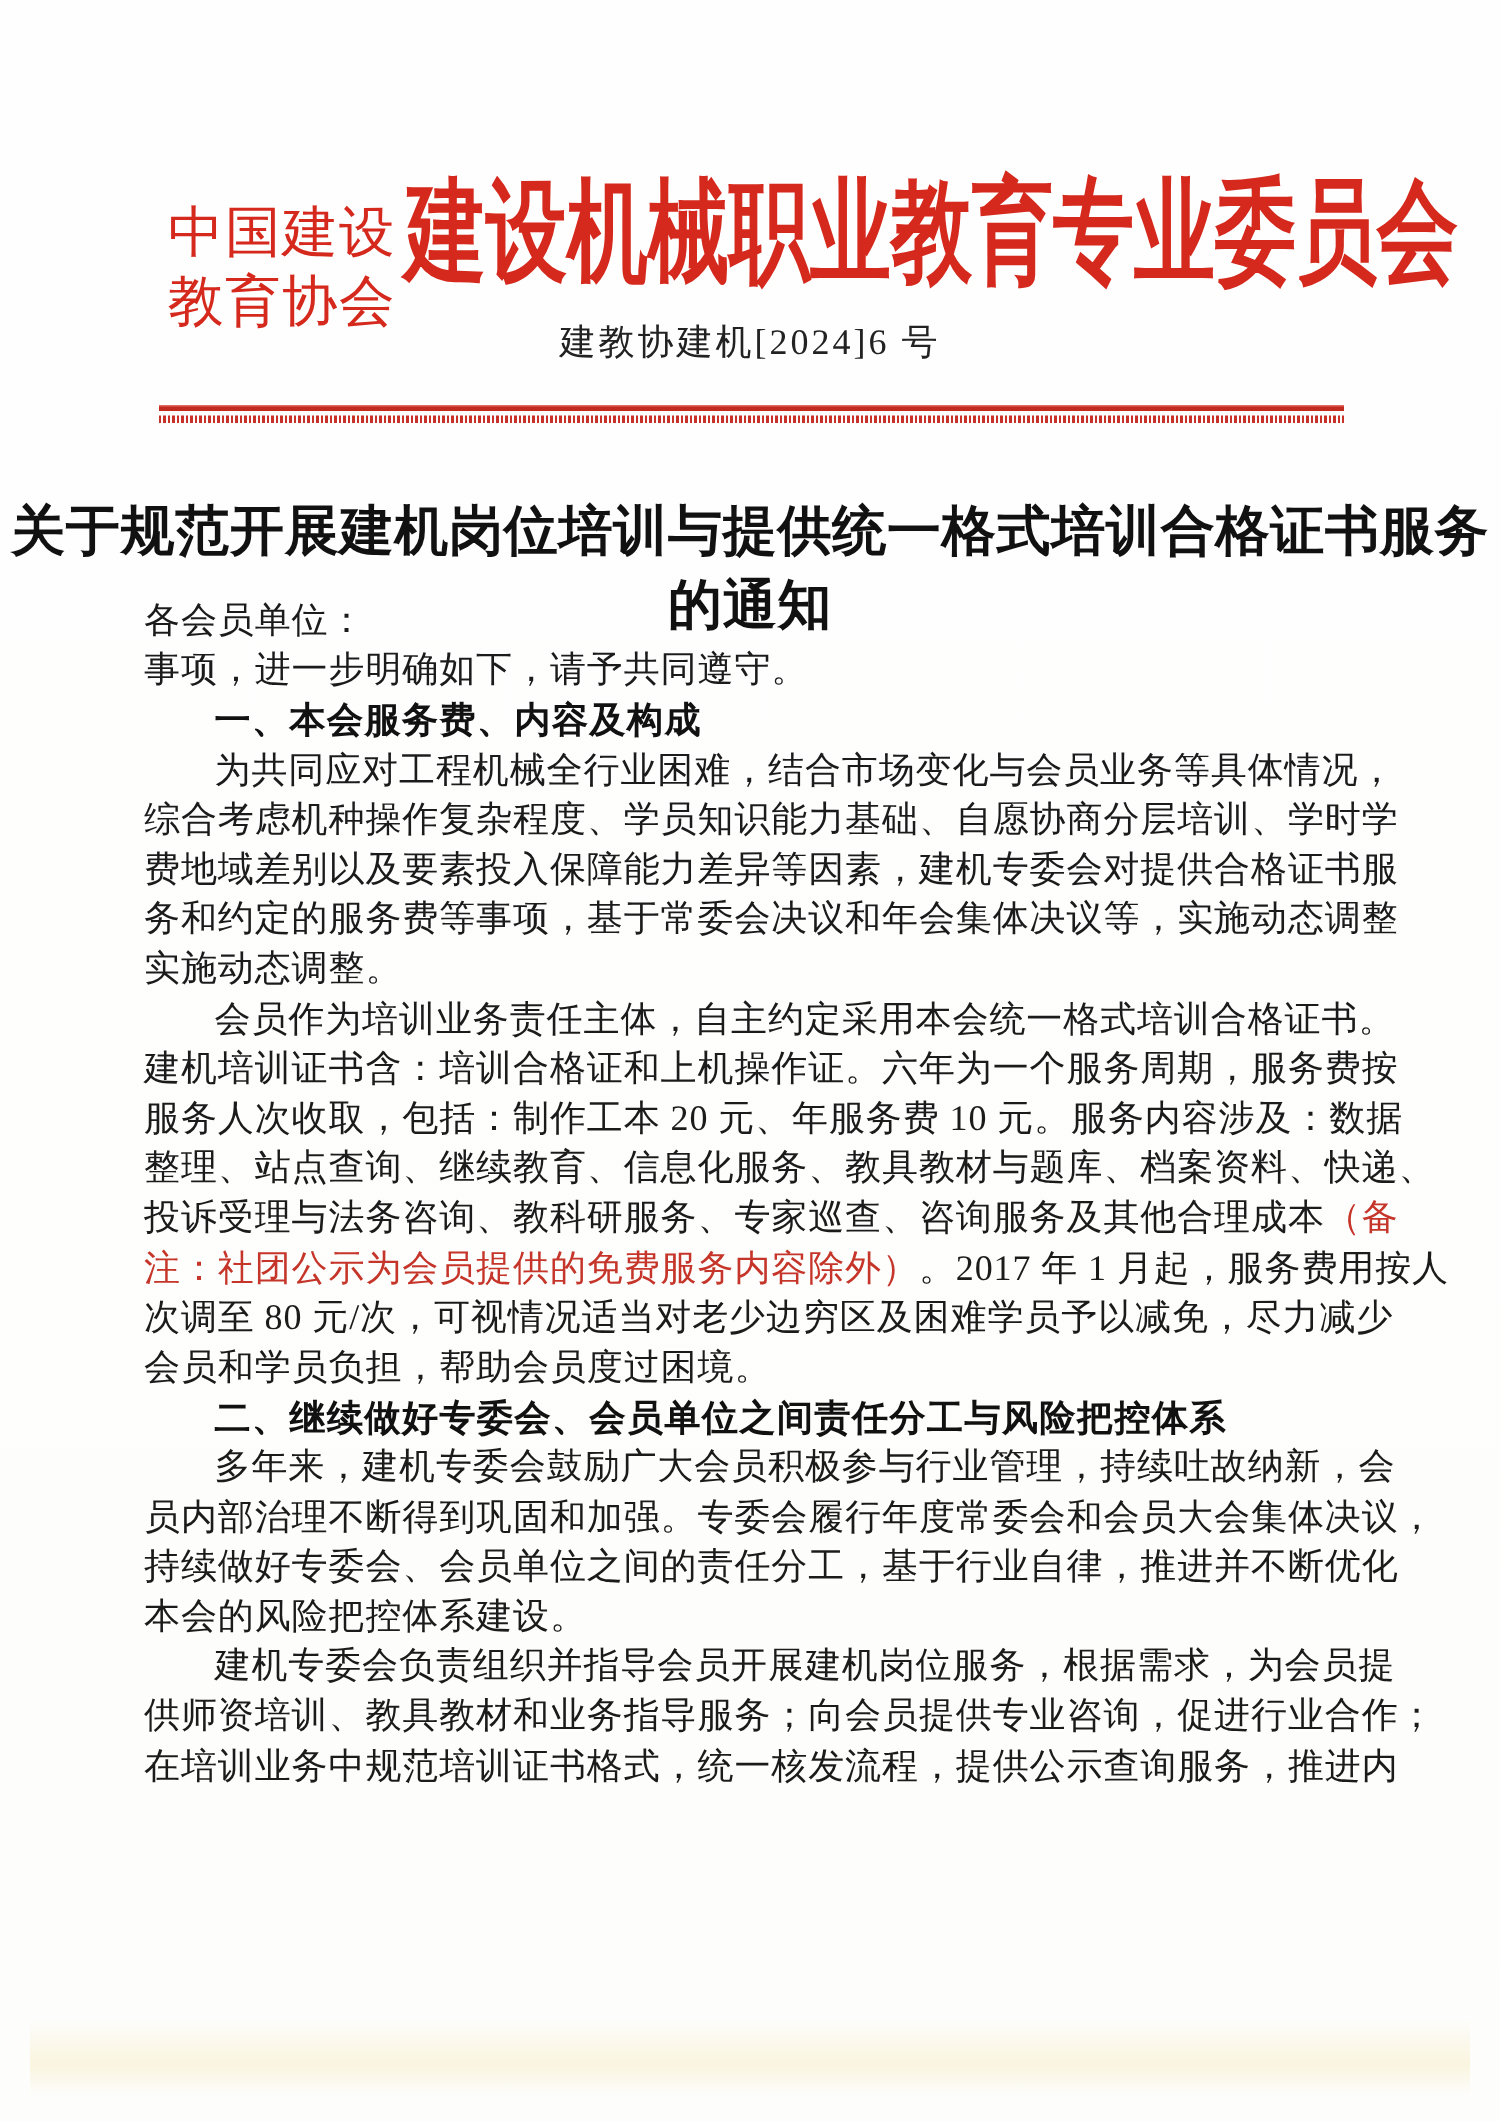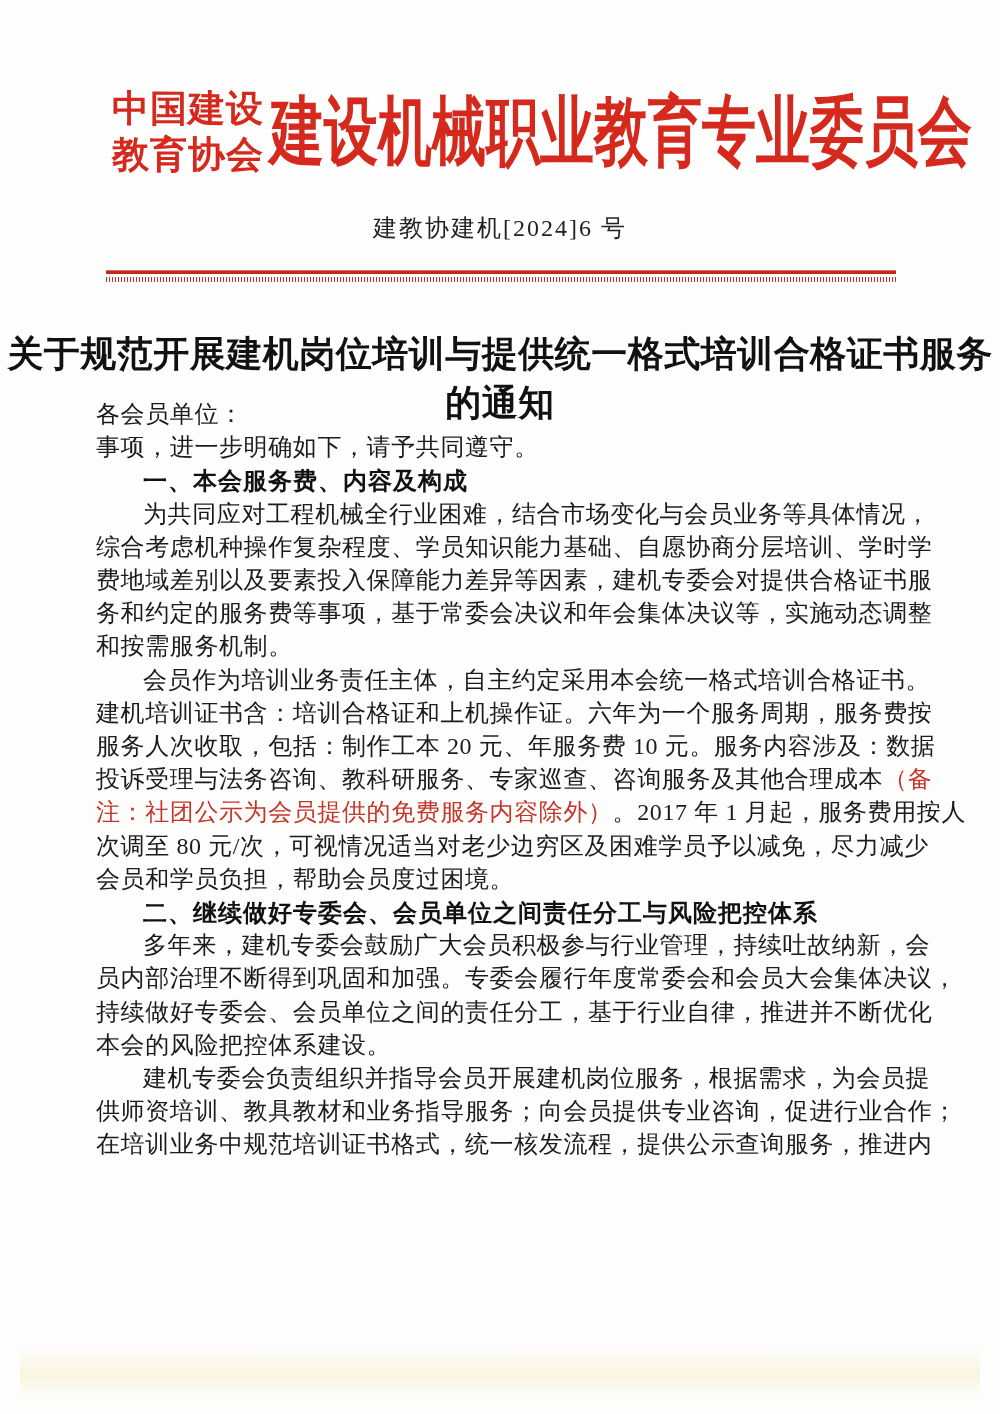--- a/index.html
+++ b/index.html
@@ -16,24 +16,25 @@
     overflow: hidden;
   }
   
   .header-org {
     position: absolute; top: 86px; left: 112px;
     display: flex; align-items: center;
     color: #d5291d;
     white-space: nowrap;
   }
   .org-small {
-    font-weight: bold;
+    font-weight: normal;
     font-size: 37px; line-height: 46px;
     letter-spacing: 1px;
     text-align: center;
+    margin-top: 47px;
   }
   .org-large {
     font-weight: bold;
     font-size: 75px; line-height: 92px;
     transform: scaleX(0.72);
     transform-origin: left center;
     margin-left: 6px;
     letter-spacing: 0px;
   }
   .doc-number {
@@ -114,24 +115,25 @@
   <div class="doc-title">关于规范开展建机岗位培训与提供统一格式培训合格证书服务的通知</div>
 
   <div class="doc-body">
     <div class="bl"><span>各会员单位：</span></div>
     <div class="bl"><span>事项，进一步明确如下，请予共同遵守。</span></div>
     <div class="bl indent hd"><span>一、本会服务费、内容及构成</span></div>
     <div class="bl indent"><span>为共同应对工程机械全行业困难，结合市场变化与会员业务等具体情况，</span></div>
     <div class="bl"><span>综合考虑机种操作复杂程度、学员知识能力基础、自愿协商分层培训、学时学</span></div>
     <div class="bl"><span>费地域差别以及要素投入保障能力差异等因素，建机专委会对提供合格证书服</span></div>
     <div class="bl"><span>务和约定的服务费等事项，基于常委会决议和年会集体决议等，实施动态调整</span></div>
-    <div class="bl"><span>和按需服务机制。</span></div>
+    <div class="bl"><span>实施动态调整。</span></div>
     <div class="bl indent"><span>会员作为培训业务责任主体，自主约定采用本会统一格式培训合格证书。</span></div>
     <div class="bl"><span>建机培训证书含：培训合格证和上机操作证。六年为一个服务周期，服务费按</span></div>
     <div class="bl"><span>服务人次收取，包括：制作工本 20 元、年服务费 10 元。服务内容涉及：数据</span></div>
+    <div class="bl"><span>整理、站点查询、继续教育、信息化服务、教具教材与题库、档案资料、快递、</span></div>
     <div class="bl"><span>投诉受理与法务咨询、教科研服务、专家巡查、咨询服务及其他合理成本</span><span class="red-note">（备</span></div>
     <div class="bl"><span class="red-note">注：社团公示为会员提供的免费服务内容除外）</span><span>。2017 年 1 月起，服务费用按人</span></div>
     <div class="bl"><span>次调至 80 元/次，可视情况适当对老少边穷区及困难学员予以减免，尽力减少</span></div>
     <div class="bl"><span>会员和学员负担，帮助会员度过困境。</span></div>
     <div class="bl indent hd"><span>二、继续做好专委会、会员单位之间责任分工与风险把控体系</span></div>
     <div class="bl indent"><span>多年来，建机专委会鼓励广大会员积极参与行业管理，持续吐故纳新，会</span></div>
     <div class="bl"><span>员内部治理不断得到巩固和加强。专委会履行年度常委会和会员大会集体决议，</span></div>
     <div class="bl"><span>持续做好专委会、会员单位之间的责任分工，基于行业自律，推进并不断优化</span></div>
     <div class="bl"><span>本会的风险把控体系建设。</span></div>
     <div class="bl indent gap"><span>建机专委会负责组织并指导会员开展建机岗位服务，根据需求，为会员提</span></div>

